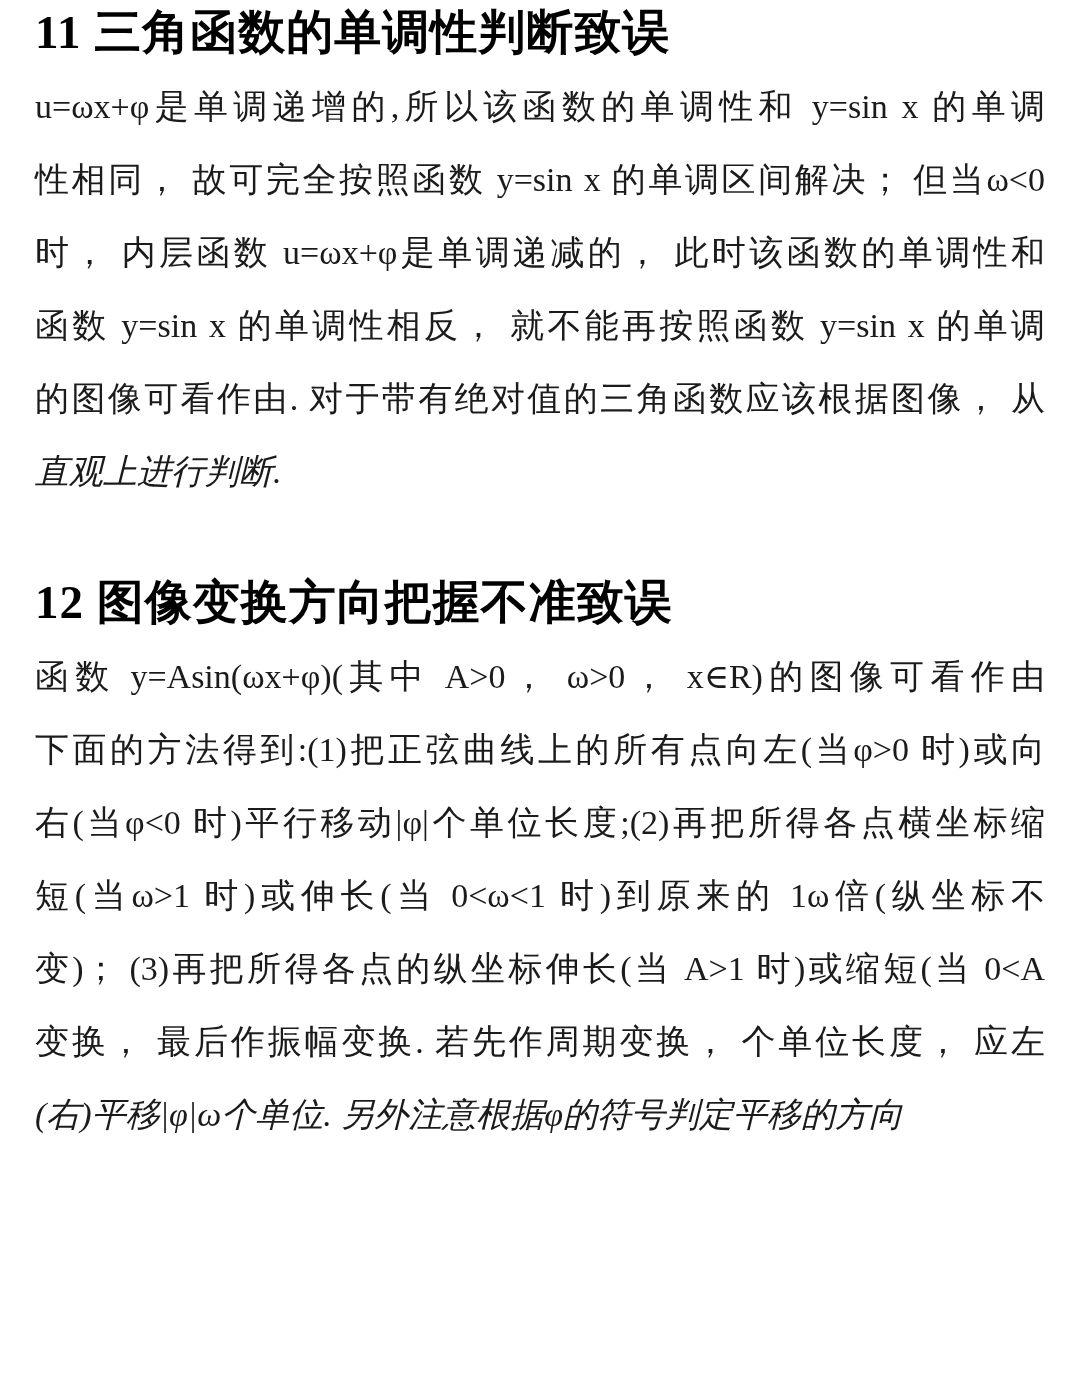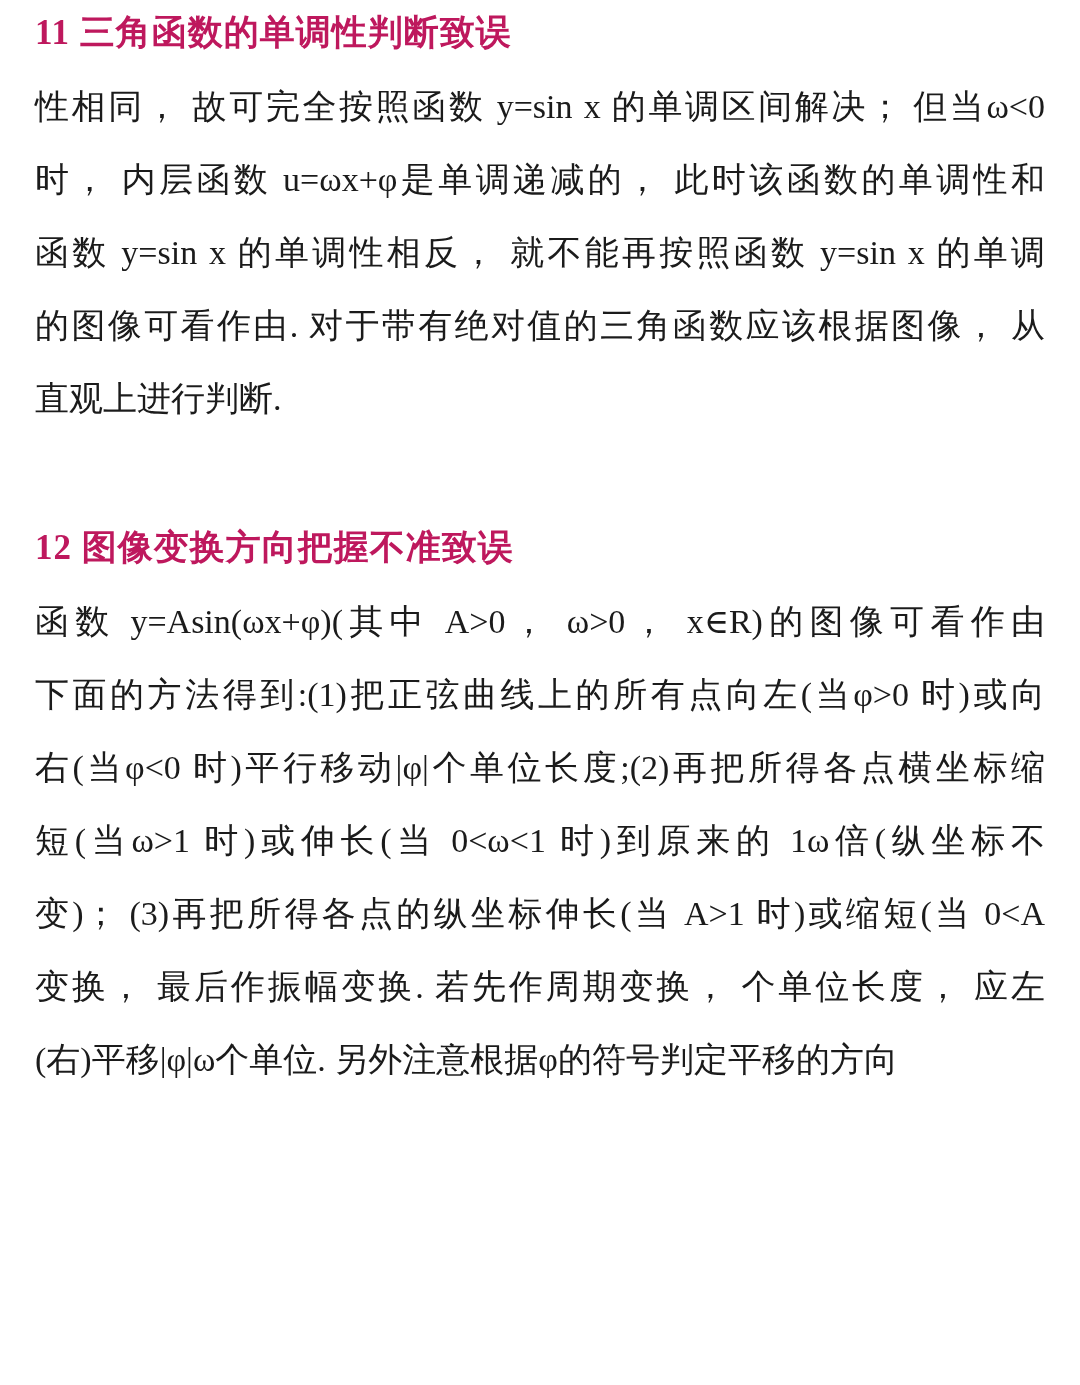--- a/index.html
+++ b/index.html
@@ -10,56 +10,58 @@
   body {
     width: 1080px;
     height: 1385px;
     box-sizing: border-box;
     padding: 5px 35px 0 35px;
     font-family: "Liberation Serif", "DejaVu Serif", serif;
     color: #1b1b1b;
     overflow: hidden;
   }
   .section-title {
-    font-size: 35px;
+    font-size: 47px;
     font-weight: bold;
-    color: #be185d;
+    color: #000000;
     line-height: 55px;
     height: 55px;
     margin: 0;
     letter-spacing: 1px;
     white-space: nowrap;
   }
   .section-title.second {
-    margin-top: 85px;
+    margin-top: 67px;
   }
   .paragraph {
     margin-top: 10px;
   }
   .text-line {
     font-size: 34px;
     line-height: 73px;
     height: 73px;
     text-align: justify;
     text-align-last: justify;
     white-space: nowrap;
   }
   .text-line.last {
     text-align: right;
     text-align-last: left;
+    font-style: italic;
   }
 </style>
 </head>
 <body>
 
 <div>
 
   <h1 class="section-title">11 三角函数的单调性判断致误</h1>
 
   <div class="paragraph">
+    <div class="text-line">u=ωx+φ是单调递增的,所以该函数的单调性和 y=sin x 的单调</div>
     <div class="text-line">性相同， 故可完全按照函数 y=sin x 的单调区间解决； 但当ω&lt;0</div>
     <div class="text-line">时， 内层函数 u=ωx+φ是单调递减的， 此时该函数的单调性和</div>
     <div class="text-line">函数 y=sin x 的单调性相反， 就不能再按照函数 y=sin x 的单调</div>
     <div class="text-line">的图像可看作由. 对于带有绝对值的三角函数应该根据图像， 从</div>
     <div class="text-line last">直观上进行判断.</div>
   </div>
 
   <h1 class="section-title second">12 图像变换方向把握不准致误</h1>
 
   <div class="paragraph">

